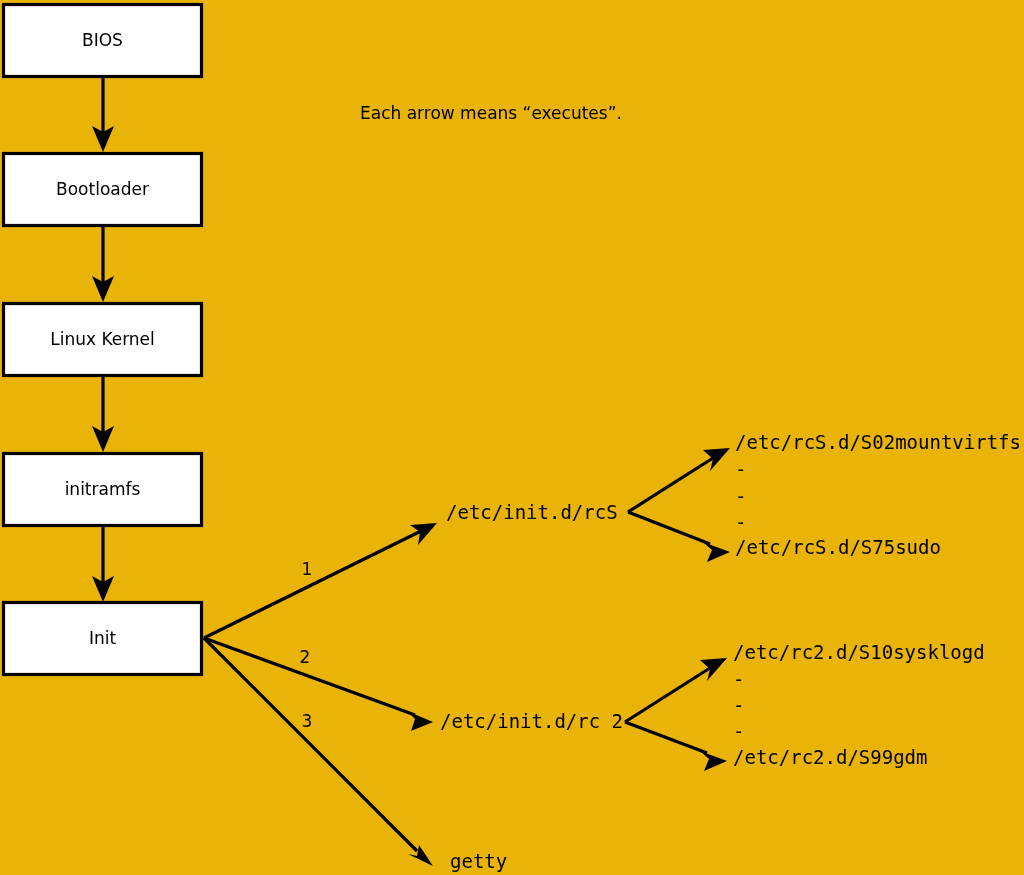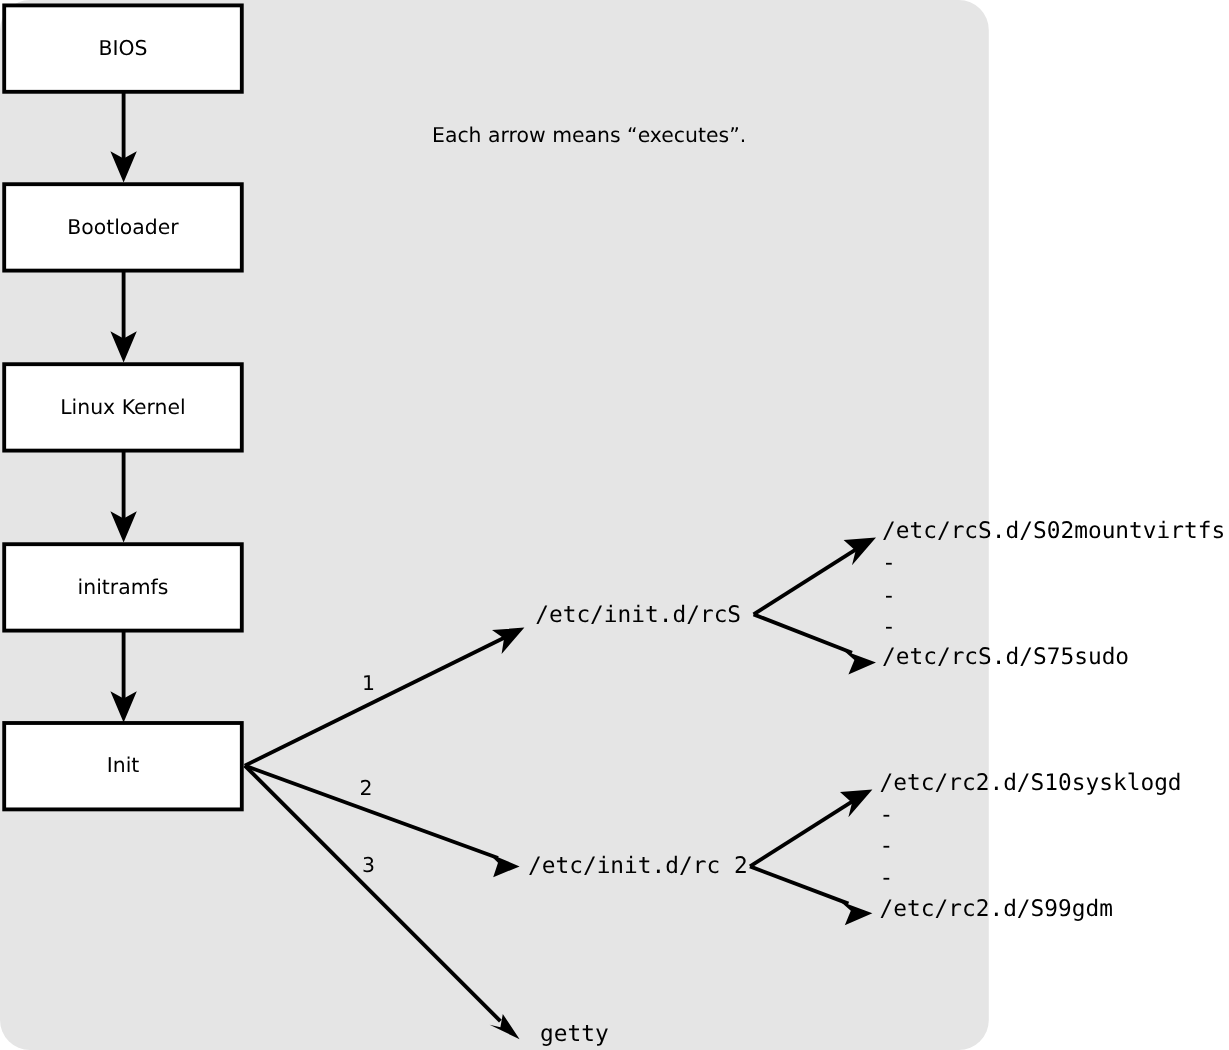--- a/index.html
+++ b/index.html
@@ -8,24 +8,23 @@
     background: #ffffff;
   }
   body {
     width: 1024px;
     height: 875px;
     overflow: hidden;
     font-family: "DejaVu Sans", sans-serif;
   }
   #diagram-root {
     position: relative;
-    width: 824px;
+    width: 1024px;
     height: 875px;
-    background: #e5e5e5;
-    border-radius: 25px;
+    background: #eab308;
   }
   svg.diagram-canvas {
     position: absolute;
     left: 0;
     top: 0;
     width: 1024px;
     height: 875px;
     display: block;
   }
   .node-box {

